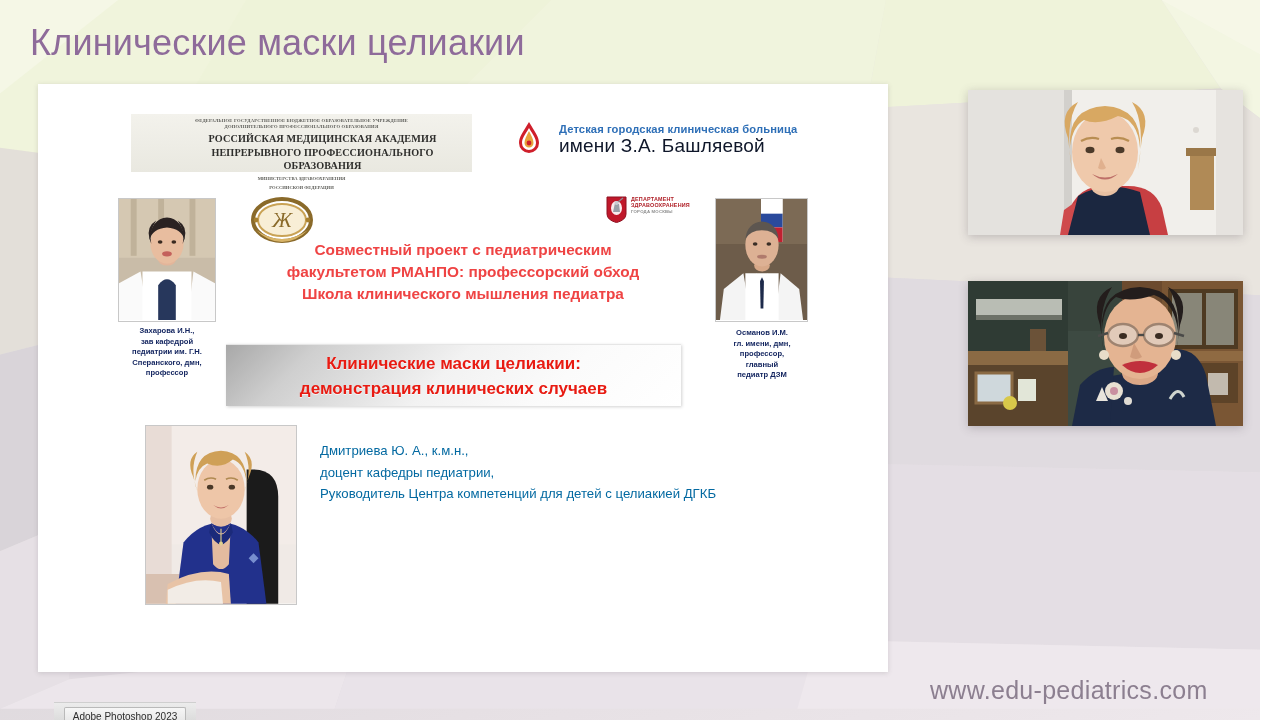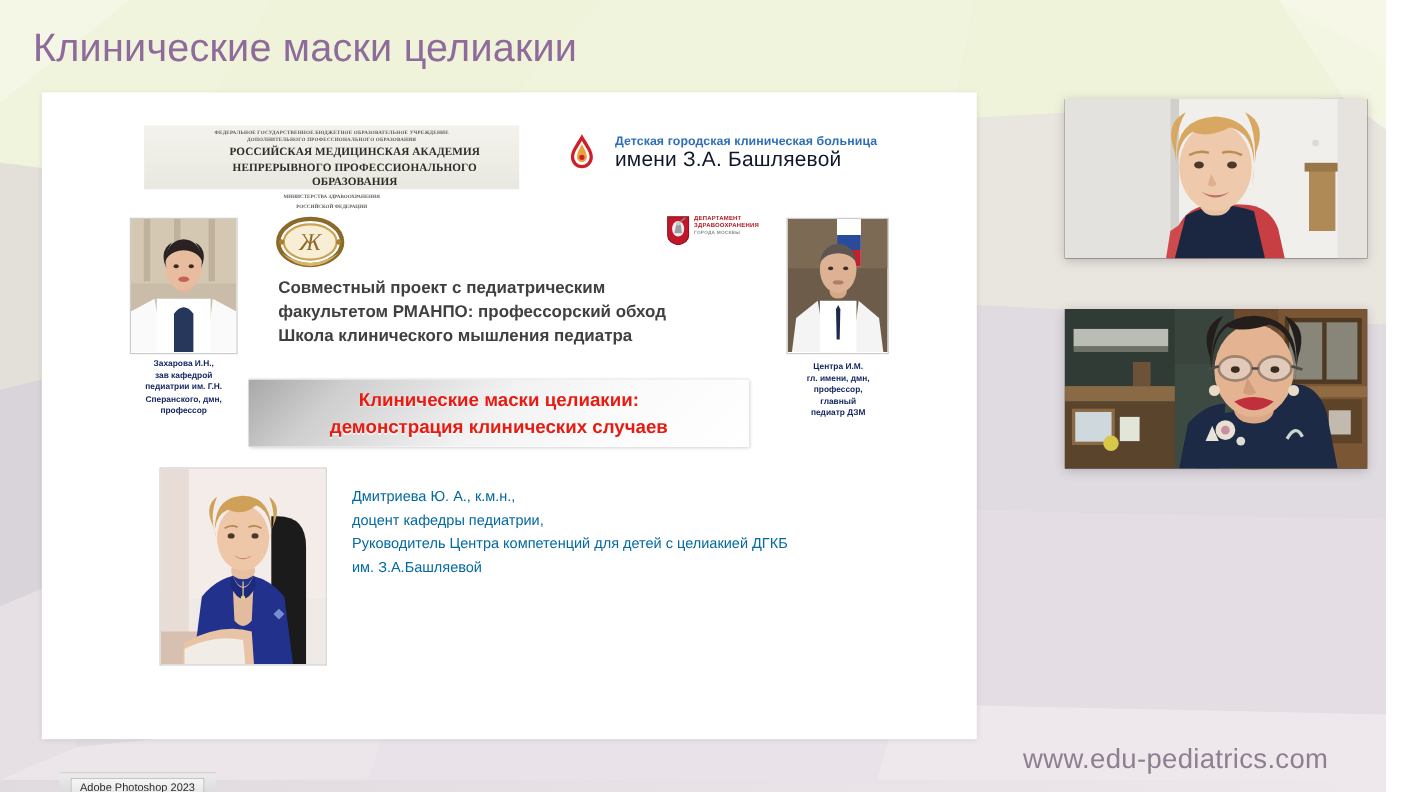--- a/index.html
+++ b/index.html
@@ -87,24 +87,24 @@
   #dept-logo .shield { width: 21px; height: 27px; }
   #dept-logo .dl { line-height: 1.12; }
   #dept-logo .dl1 { font-size: 5.4px; font-weight: 700; color: #b02028; letter-spacing: .2px; white-space: nowrap; }
   #dept-logo .dl2 { font-size: 4.3px; font-weight: 700; color: #8d8d8d; letter-spacing: .2px; white-space: nowrap; margin-top: 2px; }
 
   
   #gold-emblem { position: absolute; left: 212px; top: 112px; width: 64px; height: 52px; }
 
   
   #center-heading {
-    position: absolute; left: 215px; top: 167px; width: 420px;
-    text-align: left;
+    position: absolute; left: 215px; top: 155px; width: 420px;
+    text-align: center;
     font-size: 15.4px; font-weight: 700; line-height: 22px;
-    color: #404040;
+    color: #ef4444;
   }
 
   
   #red-box {
     position: absolute; left: 188px; top: 260px;
     width: 455px; height: 62px;
     background: linear-gradient(135deg, #a8a8a8 0%, #cfcfcf 18%, #f2f2f2 48%, #fbfbfb 72%, #ffffff 100%);
     border-top: 1px solid #e6e6e6;
     box-shadow: 1px 1px 3px rgba(0,0,0,.18);
     display: flex; flex-direction: column; align-items: center; justify-content: center;
@@ -301,21 +301,21 @@
 
     <div class="cap" id="cap-zaharova">
       <div>Захарова И.Н.,</div>
       <div>зав кафедрой</div>
       <div>педиатрии им. Г.Н.</div>
       <div>Сперанского, дмн,</div>
       <div>профессор</div>
     </div>
 
     <div class="cap" id="cap-osmanov">
-      <div>Центра И.М.</div>
+      <div>Османов И.М.</div>
       <div>гл. имени, дмн,</div>
       <div>профессор,</div>
       <div>главный</div>
       <div>педиатр ДЗМ</div>
     </div>
 
     <div id="center-heading">
       <div>Совместный проект с педиатрическим</div>
       <div>факультетом РМАНПО: профессорский обход</div>
       <div>Школа клинического мышления педиатра</div>
@@ -351,21 +351,20 @@
         <path d="M76 104 l0 14" stroke="#d8c98a" stroke-width="1.2"></path>
         <circle cx="76" cy="119" r="2" fill="#e0d08e"></circle>
         <path d="M104 134 l5 -5 l5 5 l-5 5 Z" fill="#8fa8e0" opacity=".8"></path>
       </svg>
     </div>
 
     <div id="speaker-block">
       <div>Дмитриева Ю. А., к.м.н.,</div>
       <div>доцент кафедры педиатрии,</div>
       <div>Руководитель Центра компетенций для детей с целиакией ДГКБ</div>
-      <div>им. З.А.Башляевой</div>
     </div>
   </div>
 
   <div class="tile" id="tile-1">
     <svg viewBox="0 0 275 145" preserveAspectRatio="xMidYMid slice">
       <rect width="275" height="145" fill="#eceae6"></rect>
       <rect x="0" y="0" width="96" height="145" fill="#e4e2de"></rect>
       <rect x="96" y="0" width="8" height="145" fill="#d2d0cc"></rect>
       <rect x="104" y="0" width="171" height="145" fill="#f1efeb"></rect>
       <rect x="222" y="62" width="24" height="58" fill="#b08a56"></rect>

